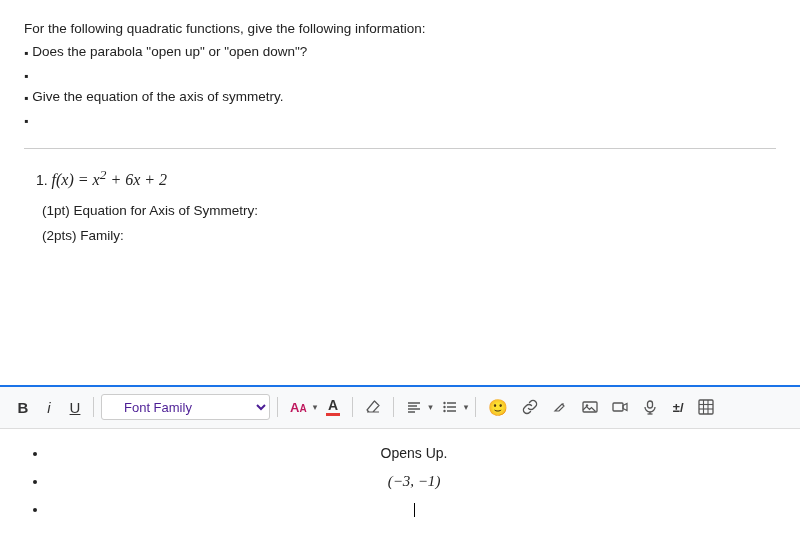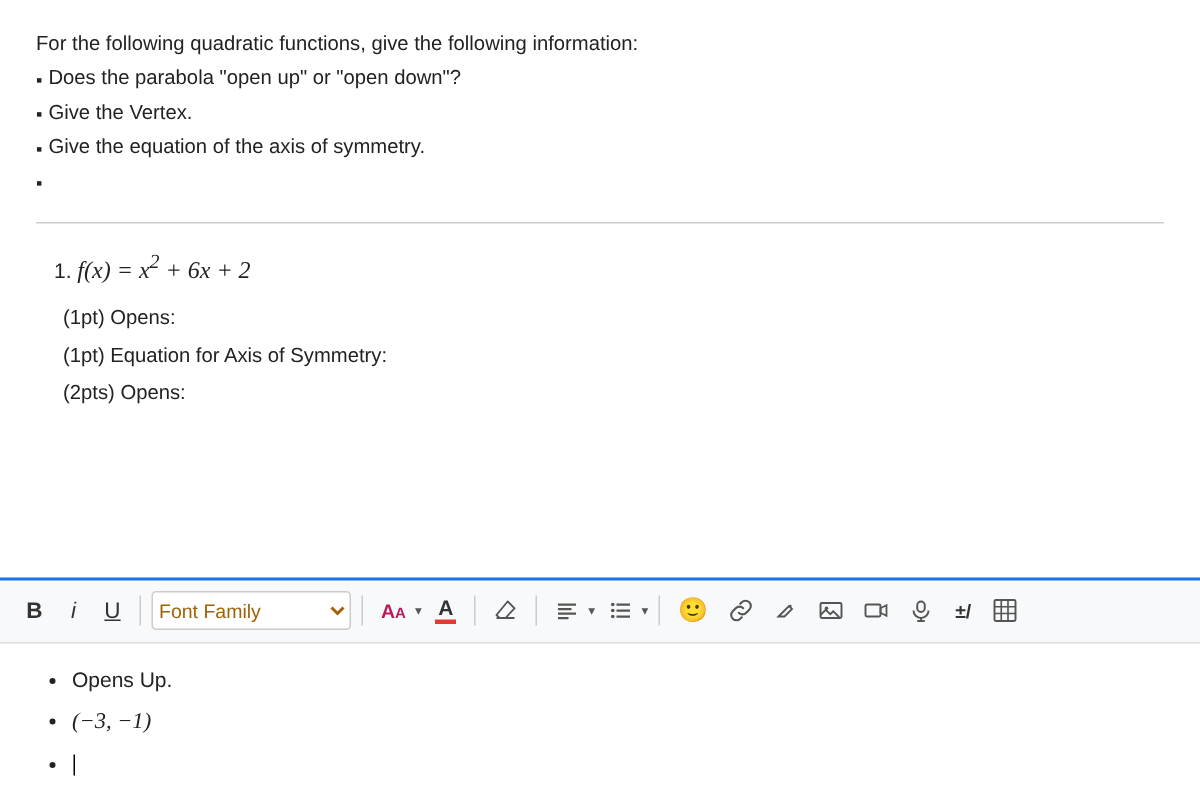--- a/index.html
+++ b/index.html
@@ -108,25 +108,25 @@
 
     .toolbar-btn-underline {
       text-decoration: underline;
       font-size: 15px;
     }
 
     .font-family-select {
       font-size: 13px;
       border: 1px solid #ccc;
       border-radius: 3px;
-      padding: 2px 0;
+      padding: 2px 18px;
       background: #fff;
       cursor: pointer;
       height: 26px;
-      color: #a16207;
+      color: #4c1d95;
     }
 
     .toolbar-separator {
       width: 1px;
       height: 20px;
       background: #ccc;
       margin: 0 3px;
     }
 
     .toolbar-icon-svg {
@@ -134,20 +134,21 @@
       height: 16px;
       fill: #555;
     }
 
     
     .editor-content {
       padding: 12px 20px;
       min-height: 100px;
       font-size: 14px;
       line-height: 1.8;
+      text-align: center;
     }
 
     .editor-list {
       list-style: disc;
       padding-left: 28px;
     }
 
     .editor-list li {
       margin-bottom: 2px;
       font-size: 14px;
@@ -218,48 +219,44 @@
   <div class="question-area">
 
     <div class="instructions">
       <p>For the following quadratic functions, give the following information:</p>
       <div class="bullet-line">
         <span class="bullet-char">▪</span>
         <span>Does the parabola "open up" or "open down"?</span>
       </div>
       <div class="bullet-line">
         <span class="bullet-char">▪</span>
-        <span>Give the Vertex.</span>
       </div>
       <div class="bullet-line">
         <span class="bullet-char">▪</span>
         <span>Give the equation of the axis of symmetry.</span>
       </div>
       <div class="bullet-line">
         <span class="bullet-char">▪</span>
       </div>
     </div>
 
     <hr class="divider">
 
     <div class="problem-number">
       <span>1. </span>
       <span class="math-expr">
         <em>f</em>(<em>x</em>) = <em>x</em><sup>2</sup> + 6<em>x</em> + 2
       </span>
     </div>
 
     <div class="sub-question">
-      <span>(1pt) Opens:</span>
+      <span>(1pt)  Equation for Axis of Symmetry:</span>
     </div>
     <div class="sub-question">
-      <span>(1pt)  Equation for Axis of Symmetry:</span>
-    </div>
-    <div class="sub-question">
-      <span>(2pts)  Opens:</span>
+      <span>(2pts)  Family:</span>
     </div>
 
   </div>
 
   <div class="editor-toolbar">
 
     <button class="toolbar-btn toolbar-btn-bold">B</button>
 
     <button class="toolbar-btn toolbar-btn-italic">i</button>
 

